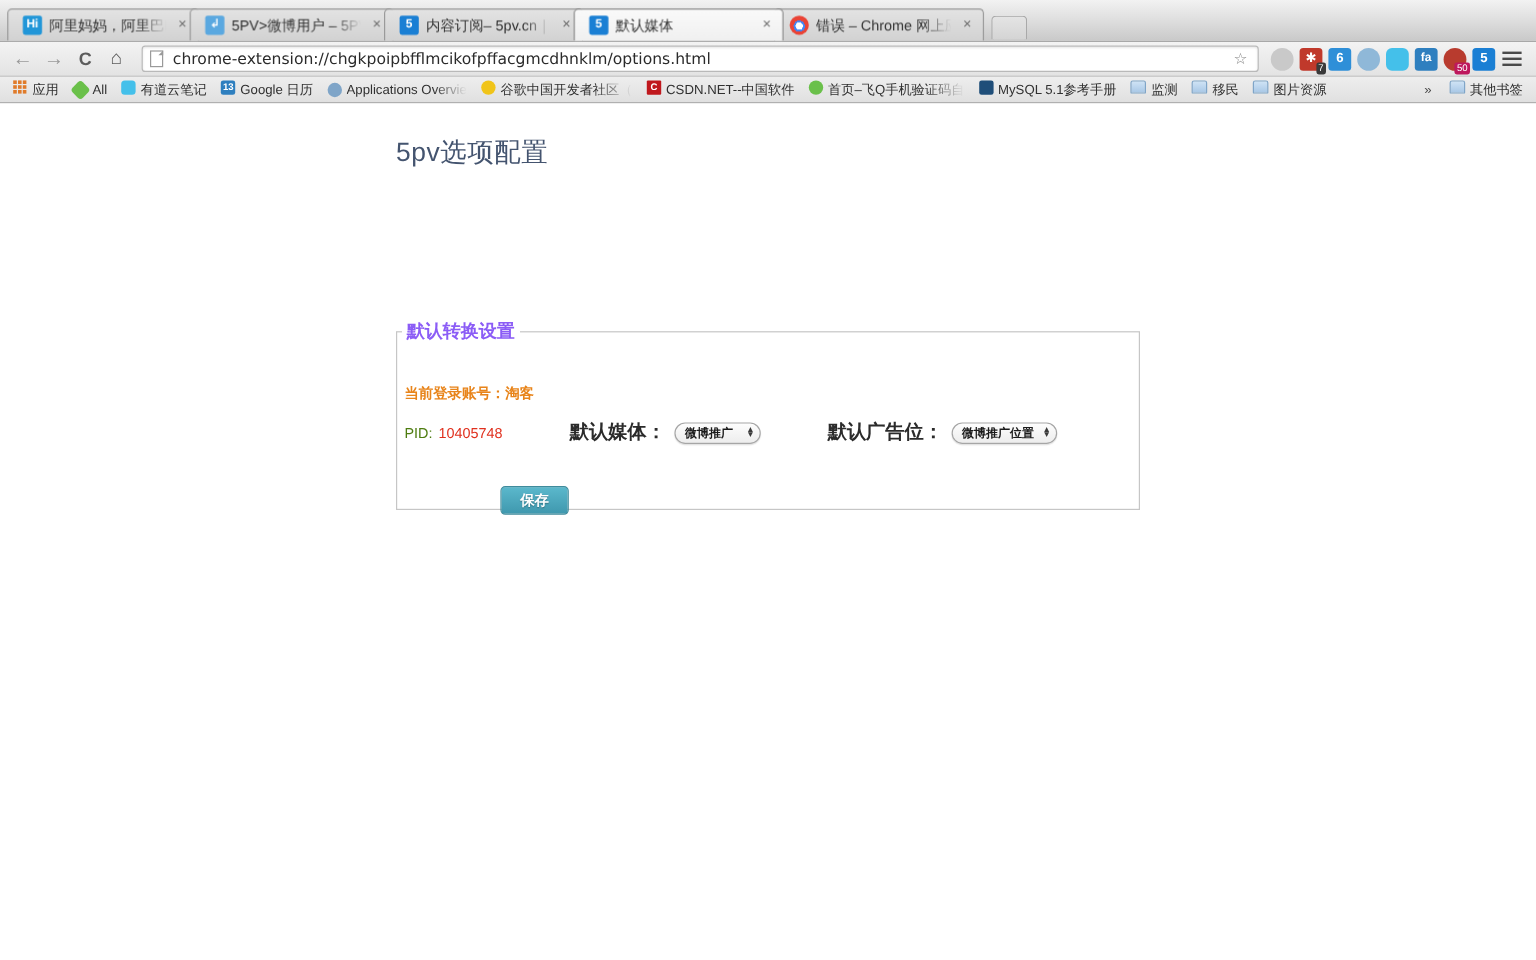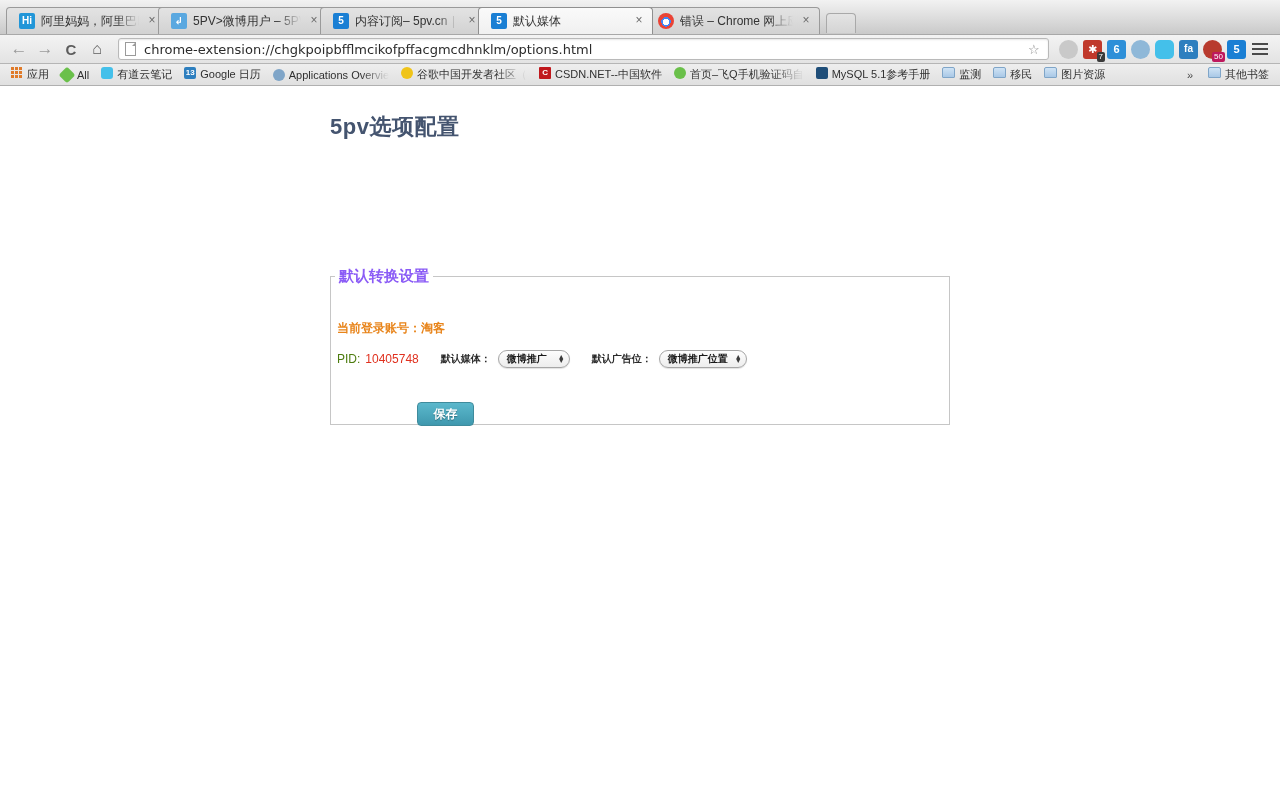--- a/index.html
+++ b/index.html
@@ -230,21 +230,21 @@
   
   .page {
     background: #fff;
     height: 714px;
     padding: 0;
     position: relative;
   }
   .page-title {
     font-size: 22px;
     color: #44546f;
-    font-weight: bold;
+    font-weight: normal;
     margin: 26px 0 0 330px;
     letter-spacing: .5px;
   }
   fieldset.settings {
     position: absolute;
     left: 330px;
     top: 155px;
     width: 620px;
     height: 158px;
     border: 1px solid #c6c6c6;
@@ -265,21 +265,21 @@
   }
   .form-row {
     margin: 13px 0 0 6px;
     display: flex;
     align-items: center;
     font-size: 12px;
     color: #333;
   }
   .pid-label { color: #4d7c0f; }
   .pid-value { color: #e0301e; margin-left: 5px; }
-  .field-label { margin-left: 22px; color: #2b2b2b; font-weight: bold; font-size: 10px; }
+  .field-label { margin-left: 56px; color: #2b2b2b; font-weight: bold; font-size: 16px; }
   .sel {
     margin-left: 7px;
     height: 18px;
     min-width: 72px;
     border: 1px solid #a6a6a6;
     border-radius: 9px;
     background: linear-gradient(to bottom, #fdfdfd 0%, #ededed 100%);
     display: inline-flex;
     align-items: center;
     padding: 0 4px 0 8px;

